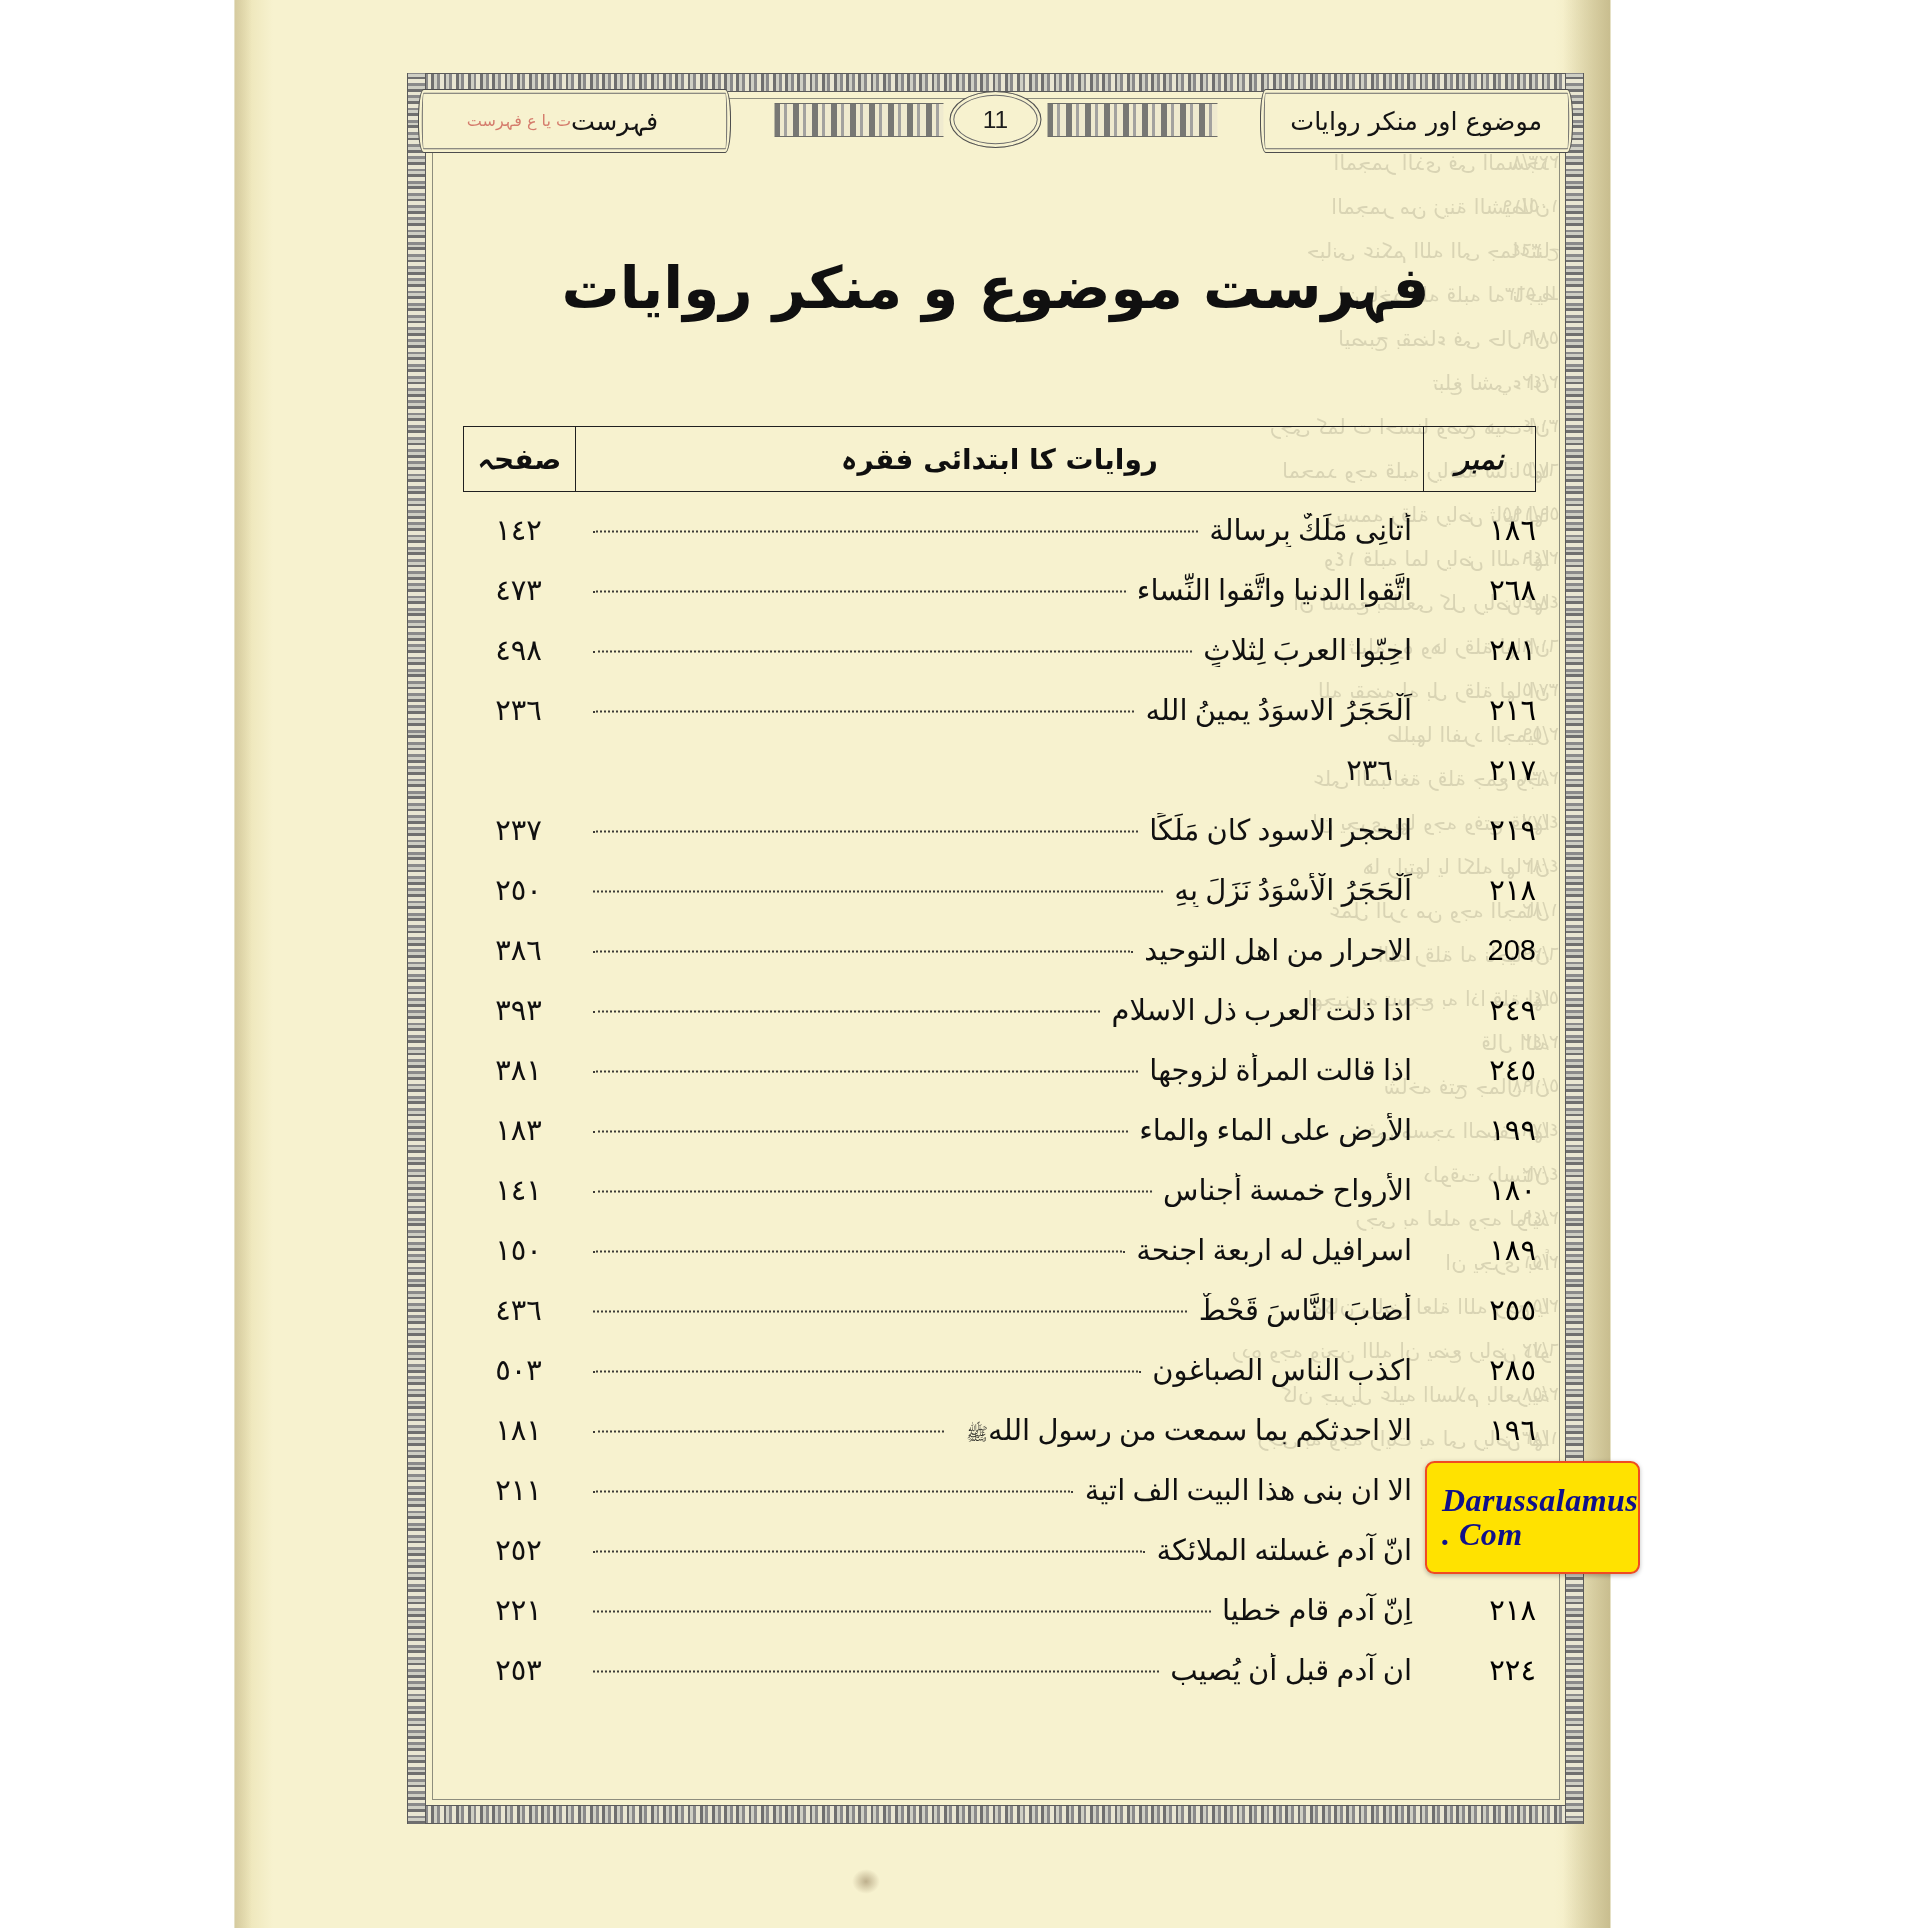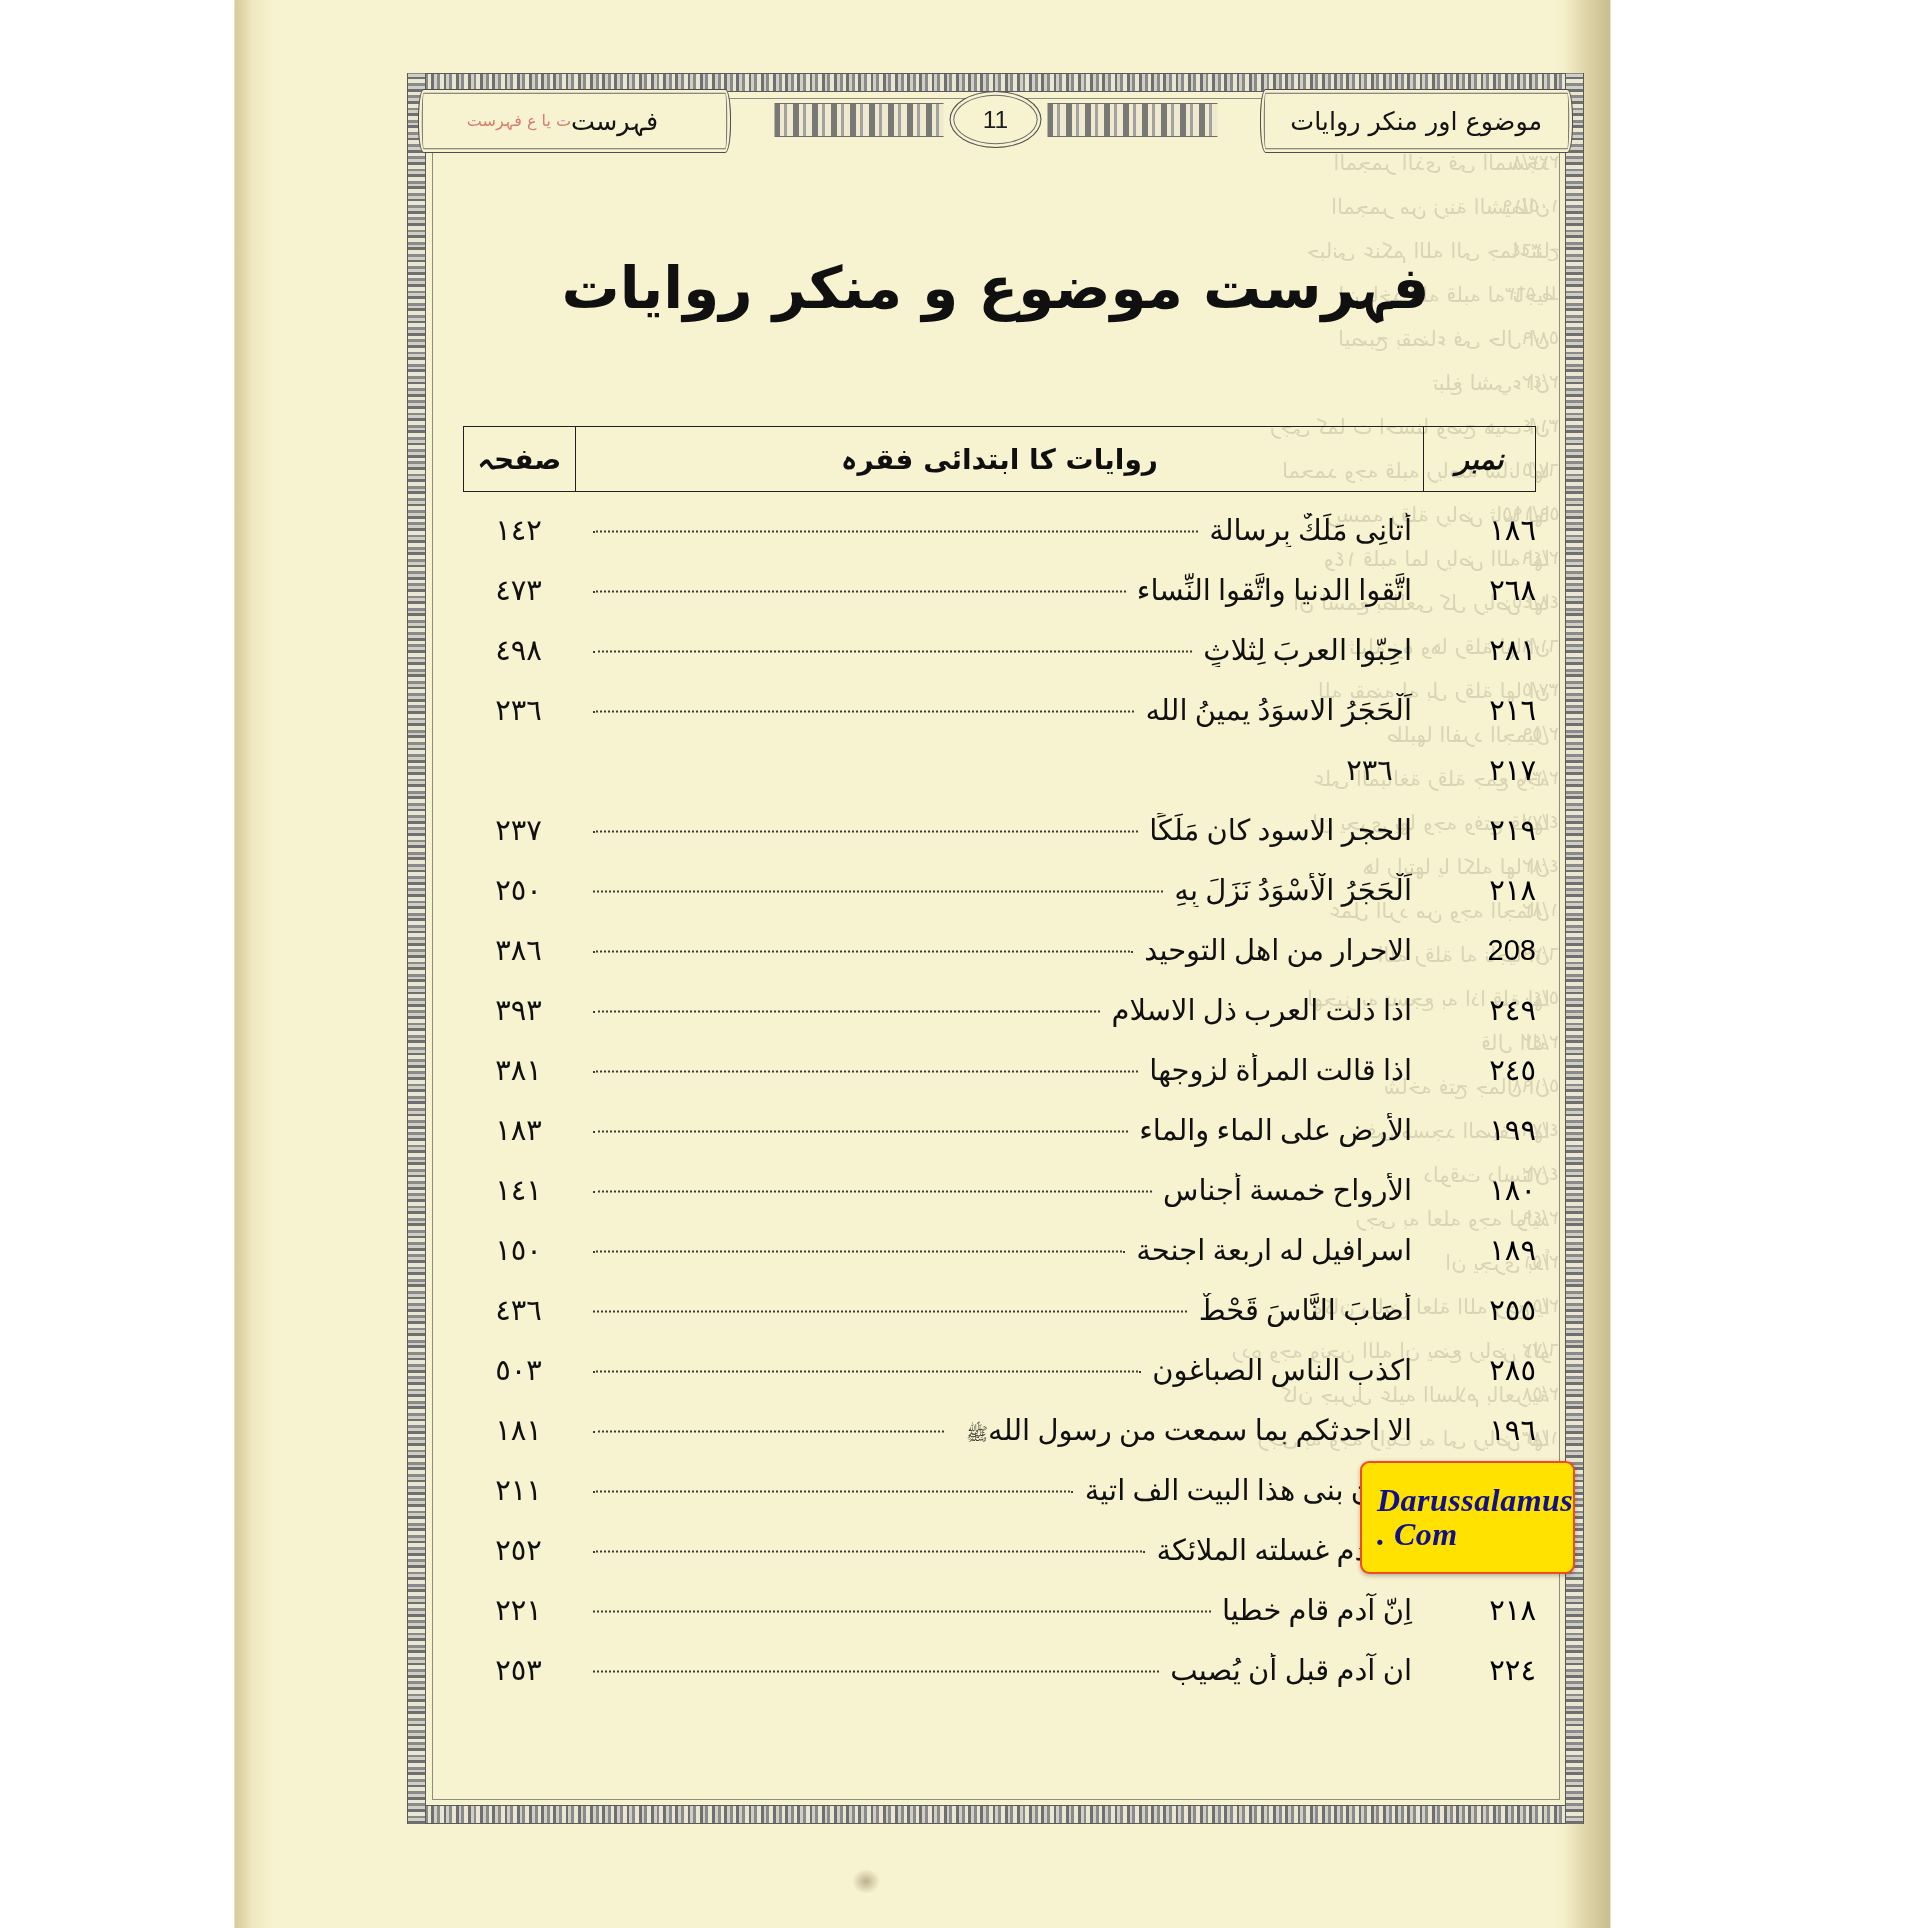--- a/index.html
+++ b/index.html
@@ -245,21 +245,21 @@
     right: 7.5px;
     font-family: "DejaVu Sans", sans-serif;
     font-size: 19px;
     color: #4a4636;
     transform: scaleX(-1);
   }
 
   
   .watermark {
     position: absolute;
-    left: 1360px; top: 1461px;
+    left: 1425px; top: 1461px;
     width: 215px; height: 113px;
     background: #ffe200;
     border: 2.8px solid #f04b22;
     border-radius: 9.4px;
     box-shadow: 0 1.9px 4.7px rgba(0,0,0,.25);
     display: flex; flex-direction: column;
     justify-content: center;
     padding-left: 15px;
     box-sizing: border-box;
   }

